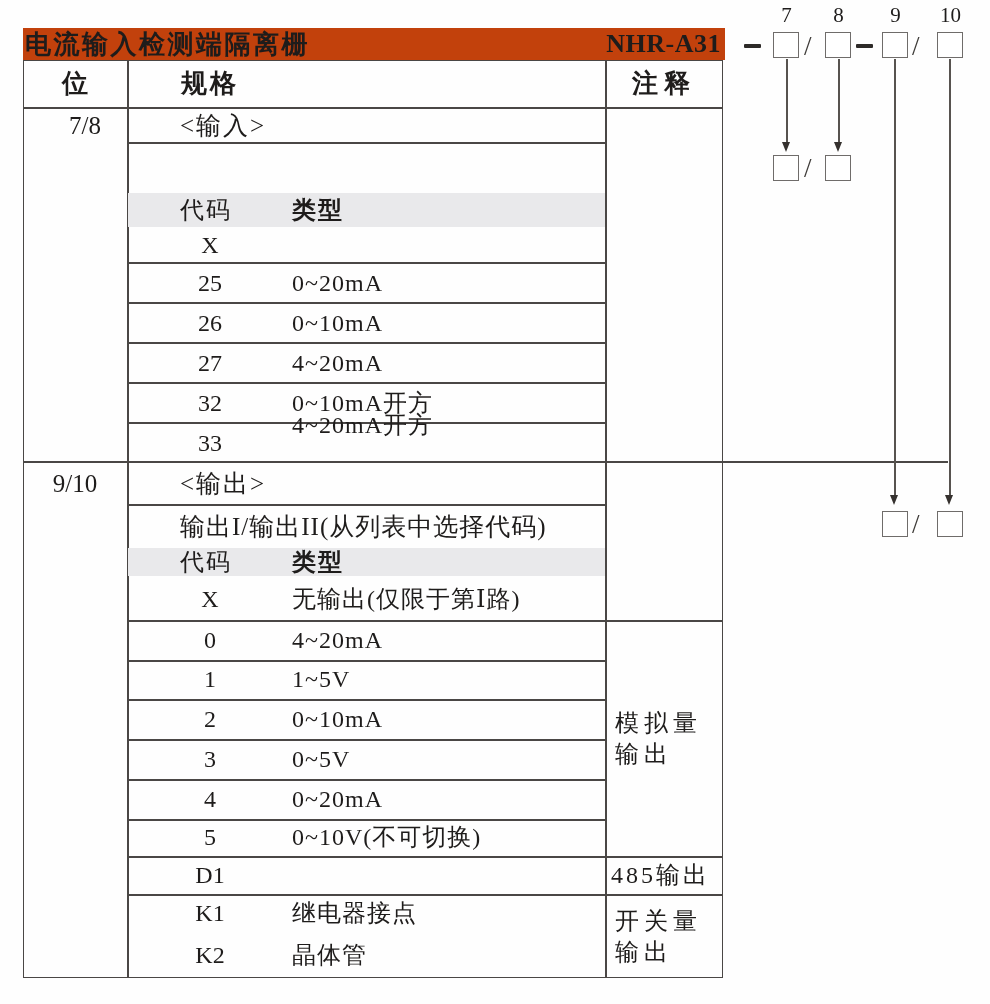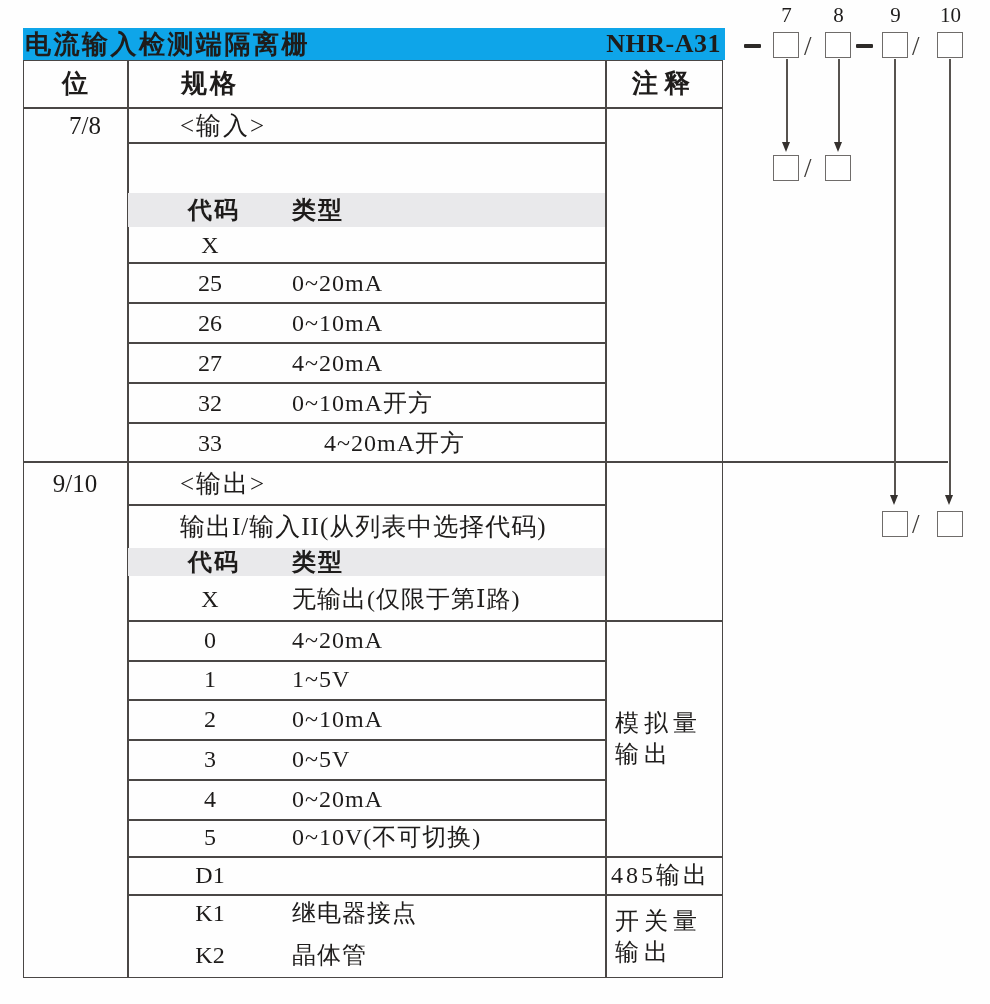--- a/index.html
+++ b/index.html
@@ -8,33 +8,33 @@
     font-family:"Liberation Serif","DejaVu Serif",serif; color:#1e1c1b;
     overflow:hidden;
   }
   .hline { position:absolute; height:1.5px; background:#4a4745; }
   .vline { position:absolute; width:1.5px; background:#4a4745; }
   .cell { position:absolute; white-space:nowrap; font-size:24px; }
   .ctr { text-align:center; }
   .bold { font-weight:bold; }
   .titlebar {
     position:absolute; left:23px; top:28px; width:702px; height:32px;
-    background:#0ea5e9; display:flex; justify-content:space-between; align-items:center;
+    background:#c2410c; display:flex; justify-content:space-between; align-items:center;
   }
   .titlebar .t { font-size:26px; font-weight:bold; letter-spacing:2.5px; padding-left:2px; }
   .titlebar .m { font-size:26px; font-weight:bold; padding-right:4px; letter-spacing:0.5px; }
   .outer { position:absolute; left:23px; top:60px; width:700px; height:918px;
            border:1.5px solid #4a4745; box-sizing:border-box; }
   .graybar { position:absolute; left:128px; width:477px; background:#e9e9eb; }
   .poscell { left:23px; width:104px; text-align:center; font-size:25px; }
   .grp  { left:180px; font-size:25px; letter-spacing:2px; }
   .instr{ left:180px; font-size:25px; letter-spacing:1px; }
   .code { left:180px; width:60px; text-align:center; }
   .type { left:292px; letter-spacing:1px; }
-  .hdrcode { left:180px; width:60px; text-align:right; font-weight:bold; letter-spacing:2px; }
+  .hdrcode { left:180px; width:60px; text-align:left; font-weight:normal; letter-spacing:2px; }
   .hdrtype { left:292px; font-weight:bold; letter-spacing:2px; }
   .notecell { position:absolute; left:605px; width:118px; box-sizing:border-box;
               padding-left:10px; display:flex; flex-direction:column; justify-content:center;
               font-size:24px; letter-spacing:5px; line-height:31px; }
   .box { position:absolute; width:26px; height:26px; border:1.5px solid #6f6c6a;
          background:#fff; box-sizing:border-box; }
   .dline { position:absolute; width:1.5px; background:#57534f; }
   .arrow { position:absolute; width:0; height:0;
            border-left:4.5px solid transparent; border-right:4.5px solid transparent;
            border-top:10px solid #35312e; }
@@ -89,25 +89,25 @@
   <div class="cell code" style="top:228px; line-height:35px;">X</div>
   <div class="cell code" style="top:263px; line-height:40px;">25</div>
   <div class="cell type" style="top:263px; line-height:40px;">0~20mA</div>
   <div class="cell code" style="top:303px; line-height:40px;">26</div>
   <div class="cell type" style="top:303px; line-height:40px;">0~10mA</div>
   <div class="cell code" style="top:343px; line-height:40px;">27</div>
   <div class="cell type" style="top:343px; line-height:40px;">4~20mA</div>
   <div class="cell code" style="top:383px; line-height:40px;">32</div>
   <div class="cell type" style="top:383px; line-height:40px;">0~10mA开方</div>
   <div class="cell code" style="top:423px; line-height:40px;">33</div>
-  <div class="cell type" style="top:423px; line-height:40px;margin-left:32px;">4~20mA开方</div>
+  <div class="cell type" style="top:405px; line-height:40px;">4~20mA开方</div>
 
   <div class="cell poscell" style="top:462px; line-height:43px;">9/10</div>
   <div class="cell grp" style="top:462px; line-height:43px;">&lt;输出&gt;</div>
-  <div class="cell instr" style="top:505px; line-height:44px;">输出I/输入II(从列表中选择代码)</div>
+  <div class="cell instr" style="top:505px; line-height:44px;">输出I/输出II(从列表中选择代码)</div>
   <div class="cell hdrcode" style="top:548px; line-height:28px;">代码</div>
   <div class="cell hdrtype" style="top:548px; line-height:28px;">类型</div>
 
   <div class="cell code" style="top:578px; line-height:43px;">X</div>
   <div class="cell type" style="top:578px; line-height:43px;">无输出(仅限于第Ⅰ路)</div>
   <div class="cell code" style="top:621px; line-height:39px;">0</div>
   <div class="cell type" style="top:621px; line-height:39px;">4~20mA</div>
   <div class="cell code" style="top:660px; line-height:39px;">1</div>
   <div class="cell type" style="top:660px; line-height:39px;">1~5V</div>
   <div class="cell code" style="top:699px; line-height:40px;">2</div>

